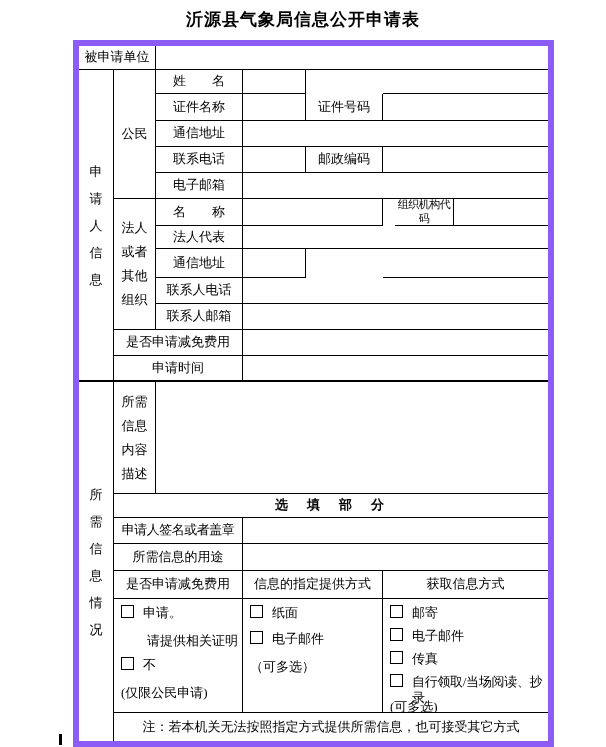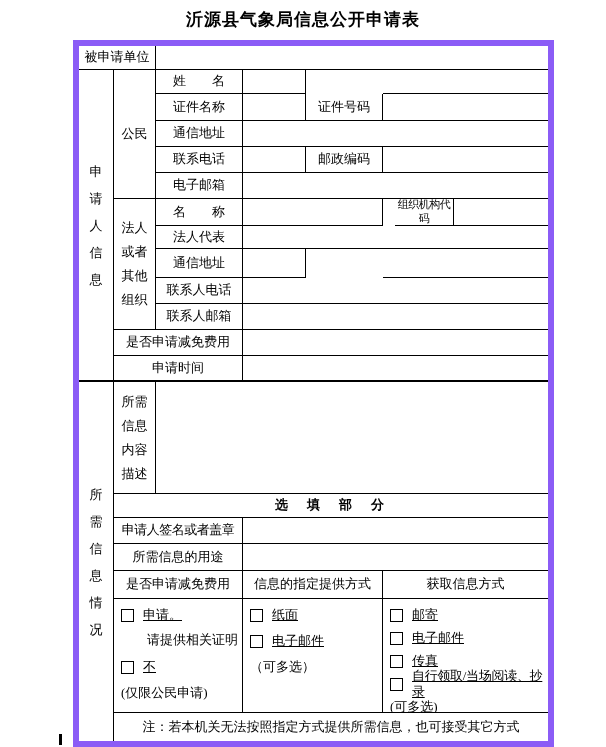--- a/index.html
+++ b/index.html
@@ -31,29 +31,29 @@
   .thick-bb{border-bottom-width:2px;}
   .vtext{white-space:pre-line;line-height:27px;}
   .vtext4{white-space:pre-line;line-height:24px;}
   .bold{font-weight:bold;letter-spacing:3px;}
   .fit{letter-spacing:-0.5px;padding:0;}
   .sm2{font-size:11px;letter-spacing:-0.5px;margin-left:12px;}
   .opts{
     flex-direction:column;align-items:flex-start;justify-content:flex-start;
     padding:6px 3px 0 7px;text-align:left;
   }
-  .optline{display:flex;align-items:center;min-height:20px;margin-bottom:6px;text-decoration:underline;}
+  .optline{display:flex;align-items:flex-start;min-height:20px;margin-bottom:6px;}
   .opts3 .optline{margin-bottom:3px;}
   .cb{
     width:11px;height:11px;border:1.5px solid #000;background:#fff;
     flex-shrink:0;margin-right:9px;display:inline-block;
   }
   .opt-text{font-size:13px;}
   .sm{font-size:13px;letter-spacing:-0.3px;}
-  .indent1{margin-left:26px;font-family:Liberation Mono, monospace;}
+  .indent1{margin-left:26px;}
   .plainline{min-height:20px;margin-bottom:6px;display:flex;align-items:center;}
   .text-cursor{
     position:absolute;left:59px;top:734px;width:3px;height:11px;background:#000;
   }
 </style>
 </head>
 <body>
 
 <div class="page-title">沂源县气象局信息公开申请表</div>
 

